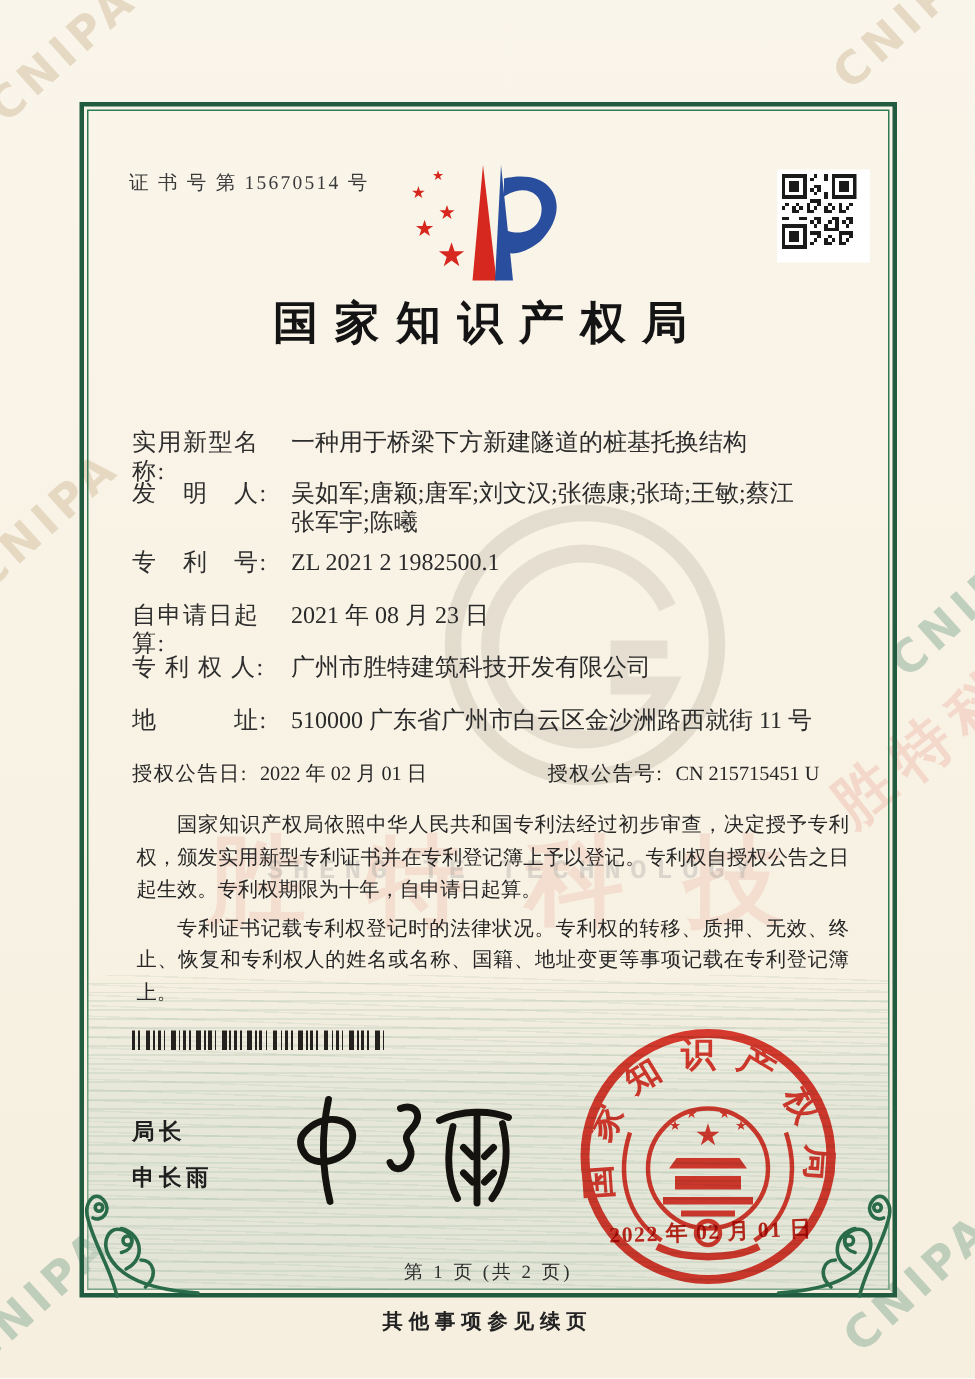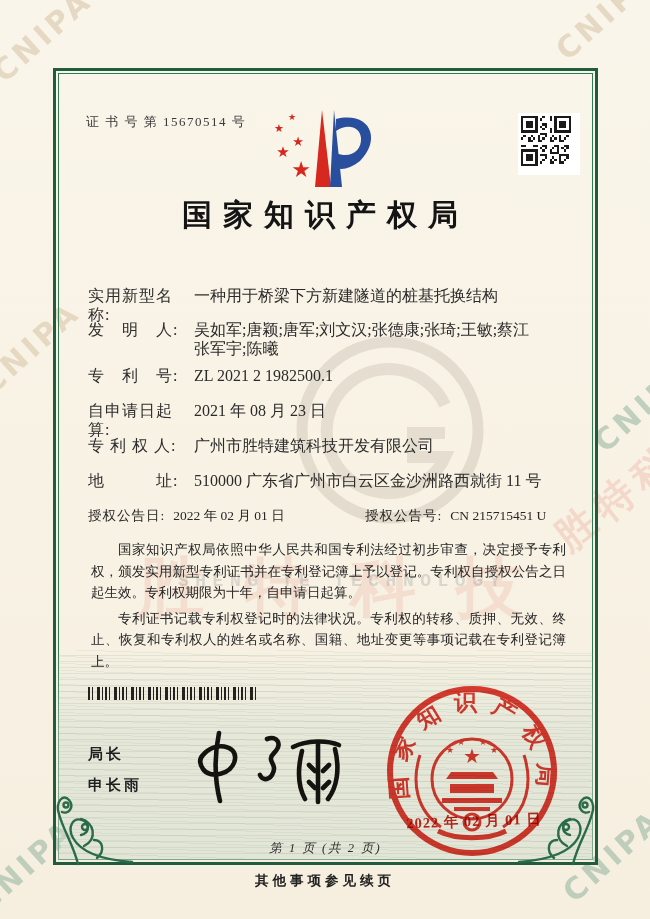--- a/index.html
+++ b/index.html
@@ -63,21 +63,21 @@
   .director{position:absolute; left:32px; font-family:"Liberation Sans",sans-serif;
     font-weight:600; font-size:15px; letter-spacing:3px; color:#1f1f1f;}
   .d1{top:674px}.d2{top:705px}
   .signature{position:absolute; left:133px; top:654px; width:165px; height:88px; z-index:4;}
   .seal{position:absolute; left:328px; top:612px; width:176px; height:176px; z-index:5;
     mix-blend-mode:multiply; opacity:.95;}
   .seal-date{position:absolute; left:330px; top:741px; width:176px; z-index:6; text-align:center;
     font-size:14.5px; font-weight:700; letter-spacing:1px; color:#c8271b;
     transform:rotate(-2deg); mix-blend-mode:multiply;}
   .page-info{position:absolute; left:0; right:0; top:769px; text-align:center;
-    font-size:12.5px; letter-spacing:2px; color:#2c2c2c;font-style:italic;}
+    font-size:12.5px; letter-spacing:2px; color:#2c2c2c;}
   .continuation{position:absolute; z-index:2; left:0; right:0; top:872px; text-align:center;
     font-size:13.5px; font-weight:700; letter-spacing:4px; color:#222;}
 </style>
 </head>
 <body>
 
 <div class="page">
 
   <div class="wm wm-cnipa" style="left:-18px;top:18px">CNIPA</div>
   <div class="wm wm-cnipa" style="left:545px;top:-4px">CNIPA</div>

